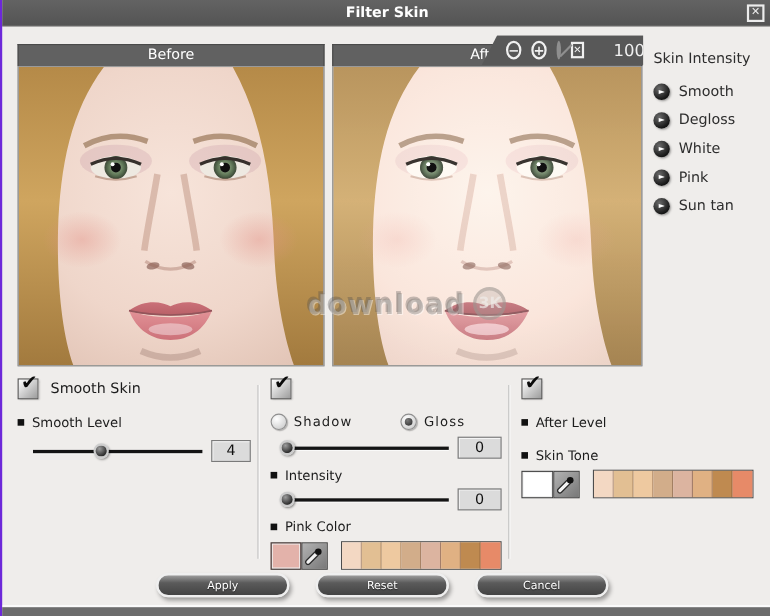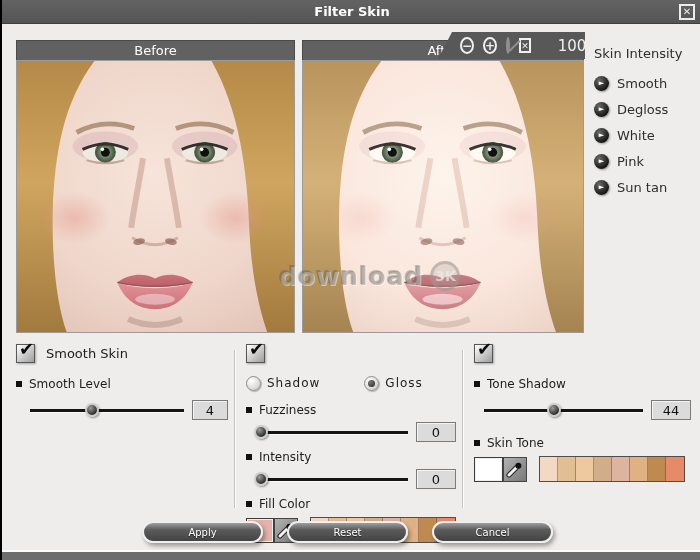--- a/index.html
+++ b/index.html
@@ -1,18 +1,18 @@
 <!DOCTYPE html>
 <html><head>
 <meta charset="utf-8">
 <style>
   * { margin:0; padding:0; box-sizing:border-box; }
   html,body { width:700px; height:560px; }
   body { font-family:"DejaVu Sans", sans-serif; background:#efedeb; overflow:hidden; }
-  #app { position:relative; width:688px; height:560px; background:#efedeb; border-left:2px solid #000000; }
+  #app { position:relative; width:688px; height:560px; background:#efedeb; border-left:2px solid #6d28d9; }
 
   
   .titlebar { position:absolute; left:0; top:0; width:700px; height:24px;
     background:linear-gradient(180deg,#636363,#545454); border-bottom:1px solid #3e3e3e;
     display:flex; align-items:center; justify-content:center; }
   .titlebar .title { color:#fff; font-size:13px; font-weight:bold; }
   .close-btn { position:absolute; right:7px; top:4px; width:16px; height:16px;
     border:2px solid #ececec; color:#ececec; font-size:10px; line-height:12px;
     text-align:center; cursor:default; }
 
@@ -314,45 +314,41 @@
           <span class="radio"></span>
           <span class="radio-label">Shadow</span>
         </div>
         <div class="radio-opt">
           <span class="radio selected">
               <span class="dot"></span>
             </span>
           <span class="radio-label">Gloss</span>
         </div>
       </div>
-      <div class="bullet-row" style="margin-top:11px;">
-        <span class="bullet"></span>
-        <span class="bullet-label">Fuzziness</span>
-      </div>
       <div class="slider-row" style="margin-top:5px;">
         <div class="track-wrap" style="margin-left:10px;">
           <div class="track"></div>
           <div class="thumb" style="left:5px;"></div>
         </div>
         <div class="valuebox">0</div>
       </div>
       <div class="bullet-row" style="margin-top:8px;">
         <span class="bullet"></span>
         <span class="bullet-label">Intensity</span>
       </div>
       <div class="slider-row" style="margin-top:5px;">
         <div class="track-wrap" style="margin-left:10px;">
           <div class="track"></div>
           <div class="thumb" style="left:5px;"></div>
         </div>
         <div class="valuebox">0</div>
       </div>
       <div class="bullet-row" style="margin-top:8px;">
         <span class="bullet"></span>
-        <span class="bullet-label">Fill Color</span>
+        <span class="bullet-label">Pink Color</span>
       </div>
       <div class="color-row">
         <div class="cur-swatch" style="background: rgb(227, 178, 170);"></div>
         <div class="dropper-btn">
           <svg viewBox="0 0 24 24" width="18" height="18">
             <line x1="4" y1="20" x2="14" y2="10" stroke="#2a2a2a" stroke-width="7" stroke-linecap="round"></line>
             <line x1="4" y1="20" x2="14" y2="10" stroke="#f2f2f2" stroke-width="4" stroke-linecap="round"></line>
             <circle cx="16.5" cy="7.5" r="4" fill="#111"></circle>
           </svg>
         </div>
@@ -370,28 +366,21 @@
     </div>
 
     <div class="cpanel" id="panel-tone">
       <div class="check-row">
         <div class="checkbox">
           <span class="mark">✔</span>
         </div>
       </div>
       <div class="bullet-row">
         <span class="bullet"></span>
-        <span class="bullet-label">Tone Shadow</span>
-      </div>
-      <div class="slider-row">
-        <div class="track-wrap" style="margin-left:10px;">
-          <div class="track"></div>
-          <div class="thumb" style="left:44%;"></div>
-        </div>
-        <div class="valuebox">44</div>
+        <span class="bullet-label">After Level</span>
       </div>
       <div class="bullet-row" style="margin-top:16px;">
         <span class="bullet"></span>
         <span class="bullet-label">Skin Tone</span>
       </div>
       <div class="color-row">
         <div class="cur-swatch" style="background: rgb(255, 255, 255);"></div>
         <div class="dropper-btn">
           <svg viewBox="0 0 24 24" width="18" height="18">
             <line x1="4" y1="20" x2="14" y2="10" stroke="#2a2a2a" stroke-width="7" stroke-linecap="round"></line>

